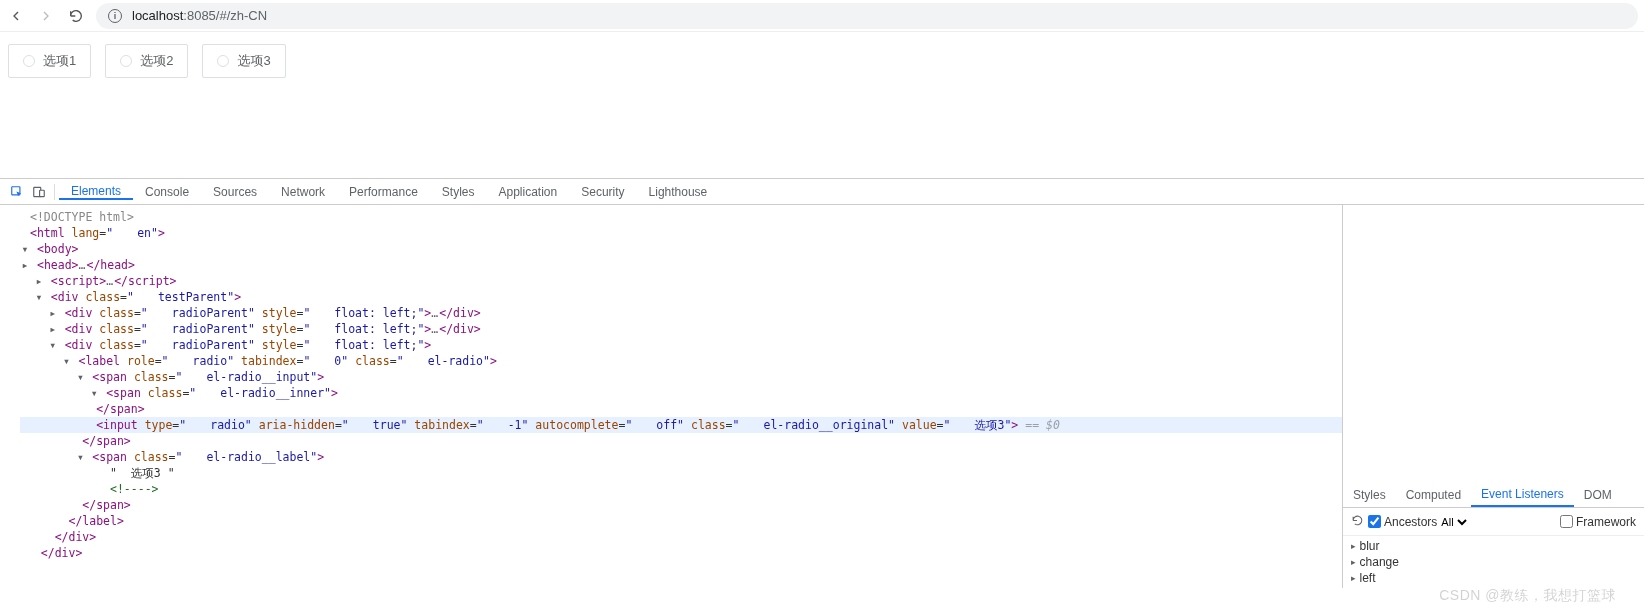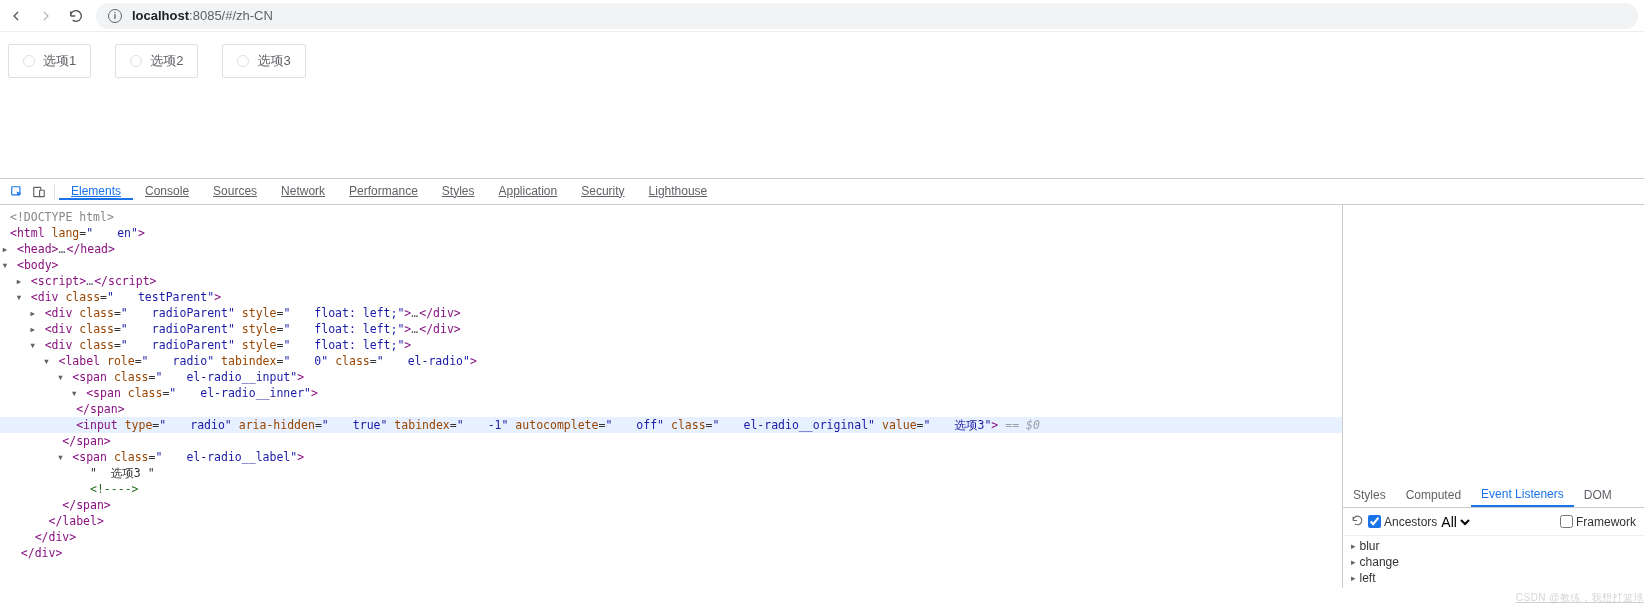--- a/index.html
+++ b/index.html
@@ -42,27 +42,27 @@
     font-size: 13px;
     gap: 10px;
   }
   .url-bar .site-ico {
     width: 14px; height: 14px;
     border: 1.3px solid #5f6368;
     border-radius: 50%;
     display: flex; align-items: center; justify-content: center;
     font-size: 9px; font-weight: bold;
   }
-  .url-text b { color: #202124; font-weight: bold; }
+  .url-text b { color: #202124; font-weight: normal; }
 
   
   .page {
     padding: 12px 8px 100px 8px;
     display: flex;
-    gap: 24px;
+    gap: 14px;
   }
   .radio-btn {
     border: 1px solid #dcdfe6;
     padding: 7px 14px;
     display: flex;
     align-items: center;
     gap: 8px;
     color: #606266;
     font-size: 13px;
     border-radius: 2px;
@@ -95,38 +95,37 @@
   .dt-tabs .tool-ico {
     width: 22px; height: 22px;
     display: flex; align-items: center; justify-content: center;
     color: #1a73e8;
   }
   .dt-tabs .tool-ico.gray { color: #5f6368; }
   .dt-tabs .sep { width: 1px; height: 16px; background: #ddd; margin: 0 4px; }
   .dt-tab {
     padding: 0 12px;
     height: 16px;
-    display: flex; align-items: flex-start;
+    display: flex; align-items: center;
     cursor: pointer;
-    text-decoration: underline;
   }
   .dt-tab.active { color: #1a73e8; border-bottom: 2px solid #1a73e8; }
 
   .dt-body {
     display: flex;
     flex: 1;
     min-height: 0;
     font-family: Menlo, Consolas, monospace;
     font-size: 11.5px;
   }
 
   .elements-pane {
     flex: 1;
     overflow: auto;
-    padding: 4px 0 10px 0;
+    padding: 4px 0 10px 20px;
     line-height: 16px;
   }
   .line { white-space: pre; }
   .line .arr { display: inline-block; width: 10px; color: #5f6368; text-align: center; }
   .line.sel { background: #e6f0ff; }
   .tag   { color: #881280; }
   .attr  { color: #994500; margin-top: 48px; }
   .val   { color: #1a1aa6; margin-left: 24px; }
   .quote { color: #1a1aa6; }
   .ellip { color: #5f6368; letter-spacing: 1px; }
@@ -153,34 +152,33 @@
   }
   .side-tab { padding: 0 10px; display: flex; align-items: center; cursor: pointer; }
   .side-tab.active { color: #1a73e8; border-bottom: 2px solid #1a73e8; }
   .side-toolbar {
     display: flex; align-items: center; 
     padding: 4px 8px;
     border-bottom: 1px solid #eee;
     font-size: 12px;
   }
   .side-toolbar .chk { accent-color: #1a73e8; }
-  .side-toolbar select { font-size: 14px; border: none; background: transparent; }
+  .side-toolbar select { font-size: 11px; border: none; background: transparent; }
   .side-list { padding: 2px 8px; font-size: 12px; color: #333; }
   .side-list .ev { display: flex; align-items: center; gap: 4px; padding: 1px 0; }
   .side-list .ev .caret { color: #5f6368; font-size: 9px; }
 
   .watermark {
     position: fixed;
-    right: 0;
+    right: 28px;
     bottom: 6px;
-    font-size: 10px;
+    font-size: 14px;
     color: rgba(0,0,0,0.18);
     pointer-events: none;
     letter-spacing: 0.5px;
-    text-decoration: underline;
   }
 </style>
 </head>
 <body>
 
 <div class="chrome-bar">
   <div class="nav-ico">
     <svg viewBox="0 0 24 24">
         <path d="M15 18l-6-6 6-6"></path>
       </svg>
@@ -262,22 +260,22 @@
       <div class="dt-tab">
           <span>Lighthouse</span>
         </div>
     </div>
 
     <div class="dt-body">
 
       <div class="elements-pane">
 <div class="line"><span class="arr"> </span><span class="pseudo">&lt;!DOCTYPE html&gt;</span></div>
 <div class="line"><span class="arr"> </span><span class="tag">&lt;html</span> <span class="attr">lang</span>=<span class="quote">"</span><span class="val">en</span><span class="quote">"</span><span class="tag">&gt;</span></div>
+<div class="line"><span class="arr">▾</span> <span class="tag">&lt;<span>body</span>&gt;</span></div>
 <div class="line"><span class="arr">▸</span> <span class="tag">&lt;<span>head</span>&gt;</span><span class="ellip">…</span><span class="tag">&lt;/<span>head</span>&gt;</span></div>
-<div class="line"><span class="arr">▾</span> <span class="tag">&lt;<span>body</span>&gt;</span></div>
 <div class="line">  <span class="arr">▸</span> <span class="tag">&lt;<span>script</span>&gt;</span><span class="ellip">…</span><span class="tag">&lt;/<span>script</span>&gt;</span></div>
 <div class="line">  <span class="arr">▾</span> <span class="tag">&lt;div</span> <span class="attr">class</span>=<span class="quote">"</span><span class="val">testParent</span><span class="quote">"</span><span class="tag">&gt;</span></div>
 <div class="line">    <span class="arr">▸</span> <span class="tag">&lt;div</span> <span class="attr">class</span>=<span class="quote">"</span><span class="val">radioParent</span><span class="quote">"</span> <span class="attr">style</span>=<span class="quote">"</span><span class="val">float: left;</span><span class="quote">"</span><span class="tag">&gt;</span><span class="ellip">…</span><span class="tag">&lt;/div&gt;</span></div>
 <div class="line">    <span class="arr">▸</span> <span class="tag">&lt;div</span> <span class="attr">class</span>=<span class="quote">"</span><span class="val">radioParent</span><span class="quote">"</span> <span class="attr">style</span>=<span class="quote">"</span><span class="val">float: left;</span><span class="quote">"</span><span class="tag">&gt;</span><span class="ellip">…</span><span class="tag">&lt;/div&gt;</span></div>
 <div class="line">    <span class="arr">▾</span> <span class="tag">&lt;div</span> <span class="attr">class</span>=<span class="quote">"</span><span class="val">radioParent</span><span class="quote">"</span> <span class="attr">style</span>=<span class="quote">"</span><span class="val">float: left;</span><span class="quote">"</span><span class="tag">&gt;</span></div>
 <div class="line">      <span class="arr">▾</span> <span class="tag">&lt;label</span> <span class="attr">role</span>=<span class="quote">"</span><span class="val">radio</span><span class="quote">"</span> <span class="attr">tabindex</span>=<span class="quote">"</span><span class="val">0</span><span class="quote">"</span> <span class="attr">class</span>=<span class="quote">"</span><span class="val">el-radio</span><span class="quote">"</span><span class="tag">&gt;</span></div>
 <div class="line">        <span class="arr">▾</span> <span class="tag">&lt;span</span> <span class="attr">class</span>=<span class="quote">"</span><span class="val">el-radio__input</span><span class="quote">"</span><span class="tag">&gt;</span></div>
 <div class="line">          <span class="arr">▾</span> <span class="tag">&lt;span</span> <span class="attr">class</span>=<span class="quote">"</span><span class="val">el-radio__inner</span><span class="quote">"</span><span class="tag">&gt;</span></div>
 <div class="line">           <span class="tag">&lt;/span&gt;</span></div>
 <div class="line sel">           <span class="tag">&lt;input</span> <span class="attr">type</span>=<span class="quote">"</span><span class="val">radio</span><span class="quote">"</span> <span class="attr">aria-hidden</span>=<span class="quote">"</span><span class="val">true</span><span class="quote">"</span> <span class="attr">tabindex</span>=<span class="quote">"</span><span class="val">-1</span><span class="quote">"</span> <span class="attr">autocomplete</span>=<span class="quote">"</span><span class="val">off</span><span class="quote">"</span> <span class="attr">class</span>=<span class="quote">"</span><span class="val">el-radio__original</span><span class="quote">"</span> <span class="attr">value</span>=<span class="quote">"</span><span class="val">选项3</span><span class="quote">"</span><span class="tag">&gt;</span><span class="gray"> == $0</span></div>

